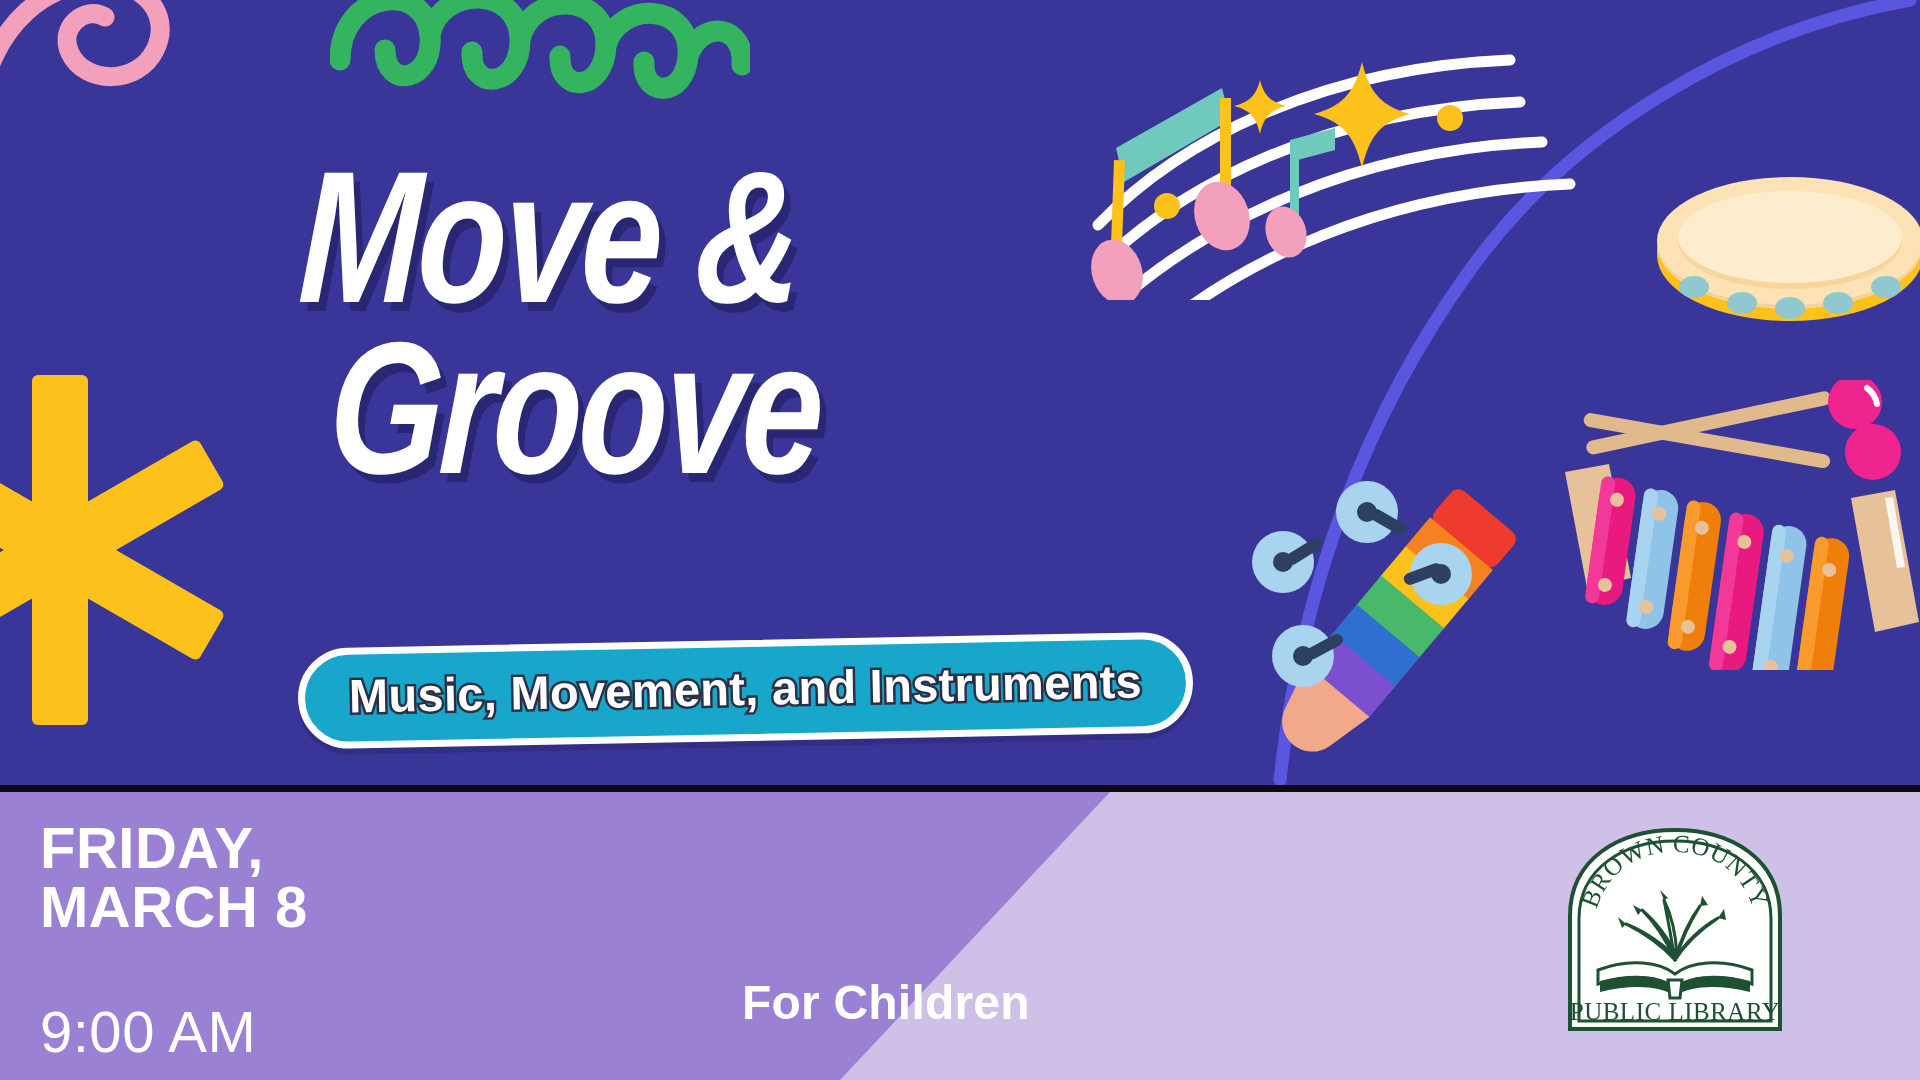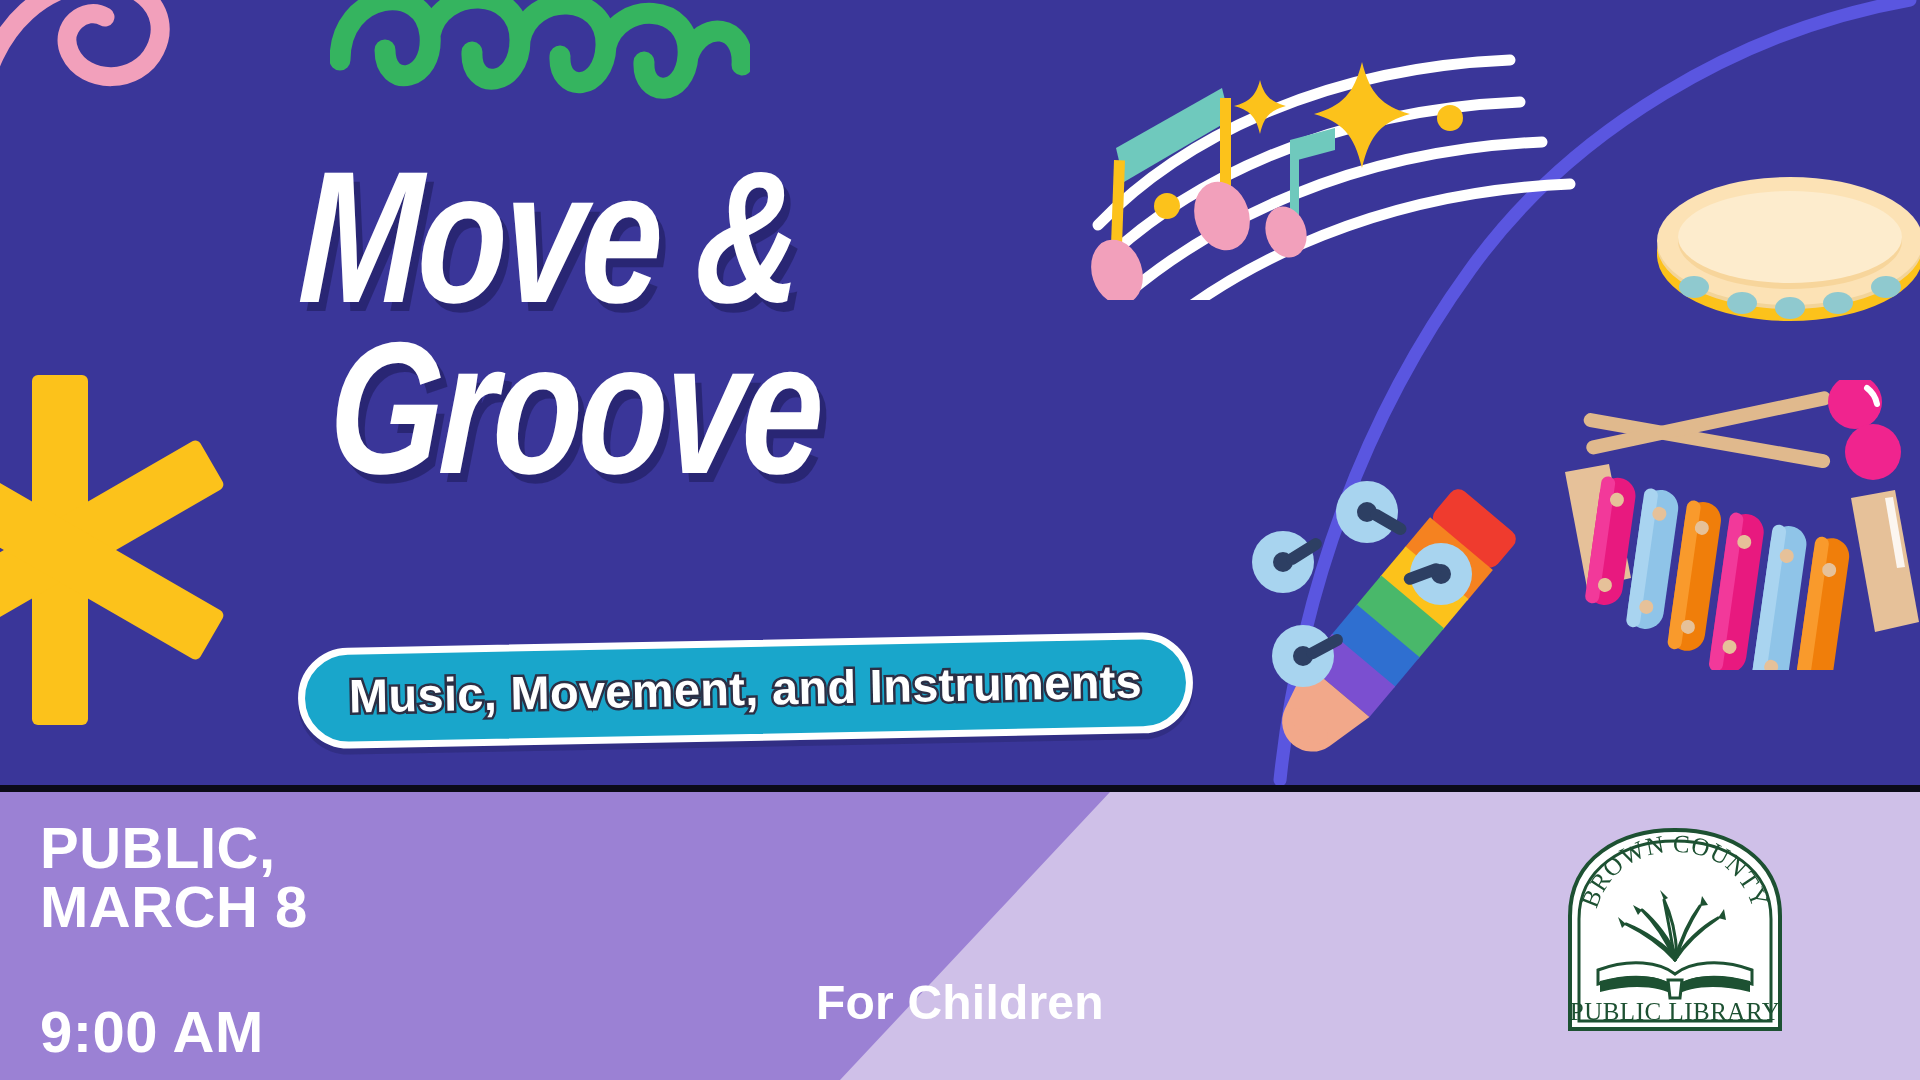--- a/index.html
+++ b/index.html
@@ -90,25 +90,25 @@
 
   
   .date-block{
     position:absolute;left:40px;top:26px;z-index:10;
   }
   .date-line{
     color:#ffffff;font-weight:700;font-size:58px;line-height:1.02;letter-spacing:0.5px;
     font-family:"Liberation Sans", sans-serif;margin:0;white-space:nowrap;
   }
   .time-line{
-    color:#ffffff;font-weight:700;font-size:58px;letter-spacing:0.5px;
+    color:#ffffff;font-weight:400;font-size:58px;letter-spacing:0.5px;
     font-family:"Liberation Sans", sans-serif;margin:62px 0 9px 0;white-space:nowrap;
   }
   .audience{
-    position:absolute;left:816px;top:183px;z-index:10;
+    position:absolute;left:742px;top:183px;z-index:10;
     color:#ffffff;font-weight:700;font-size:48px;letter-spacing:0.2px;
     font-family:"Liberation Sans", sans-serif;white-space:nowrap;
   }
   .logo-box{position:absolute;left:1560px;top:32px;width:230px;height:215px;z-index:12;}
 </style>
 </head>
 <body>
 
 <div id="poster">
 
@@ -274,21 +274,21 @@
     </div>
 
   </div>
 
   <div class="divider-line"></div>
 
   <div class="bottom-panel">
     <div class="bottom-wedge"></div>
 
     <div class="date-block">
-      <div class="date-line">PUBLIC,</div>
+      <div class="date-line">FRIDAY,</div>
       <div class="date-line">MARCH 8</div>
       <div class="time-line">9:00 AM</div>
     </div>
 
     <div class="audience">For Children</div>
 
     <div class="logo-box">
       <svg viewBox="0 0 230 215" width="230" height="215">
         <path id="shieldOuter" d="M10 205 L10 92 C10 34, 60 6, 115 6 C 170 6, 220 34, 220 92 L220 205 Z" fill="#ffffff" stroke="#1d5132" stroke-width="4"></path>
         <path d="M19 197 L19 95 C19 44, 64 17, 115 17 C 166 17, 211 44, 211 95 L211 197 Z" fill="none" stroke="#1d5132" stroke-width="3"></path>

